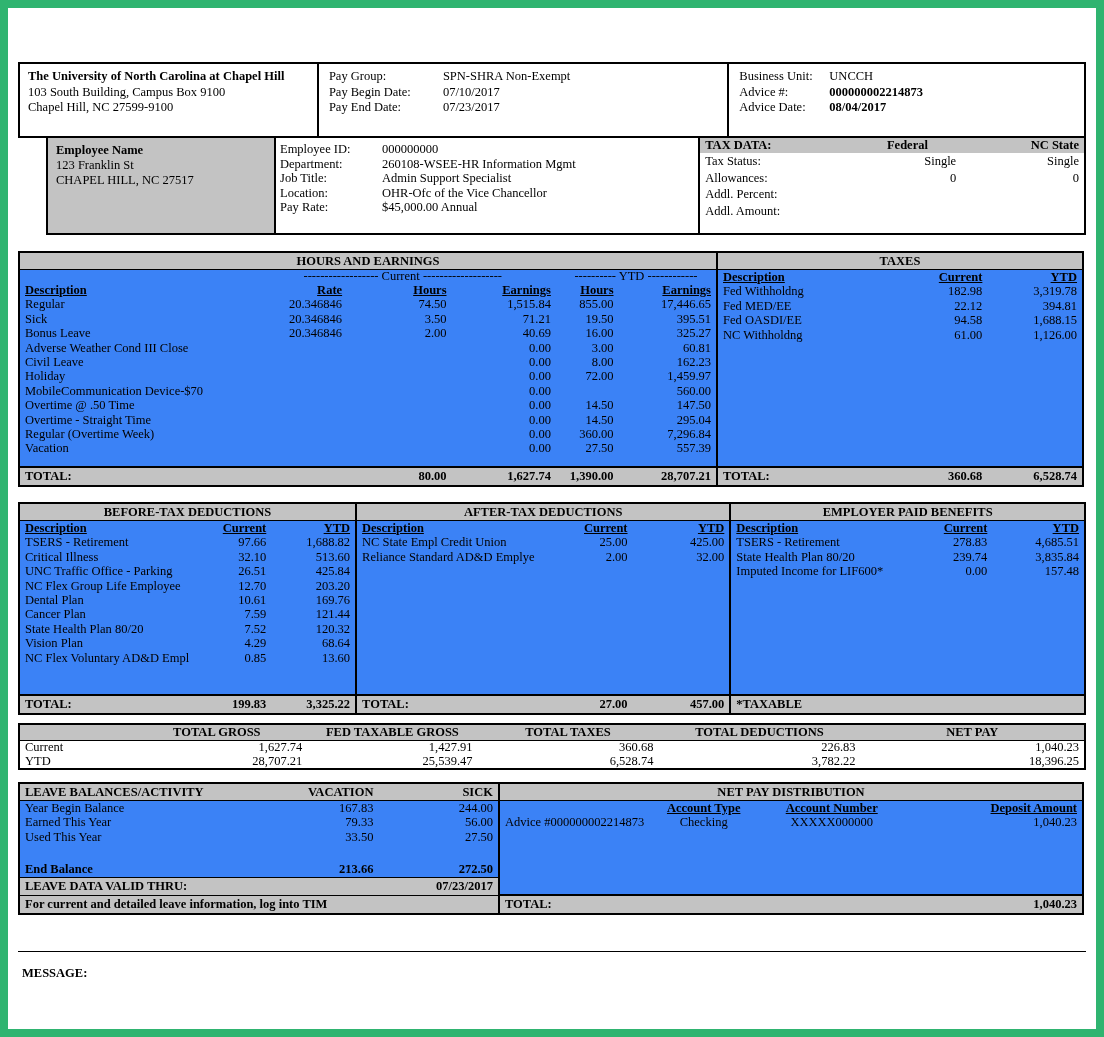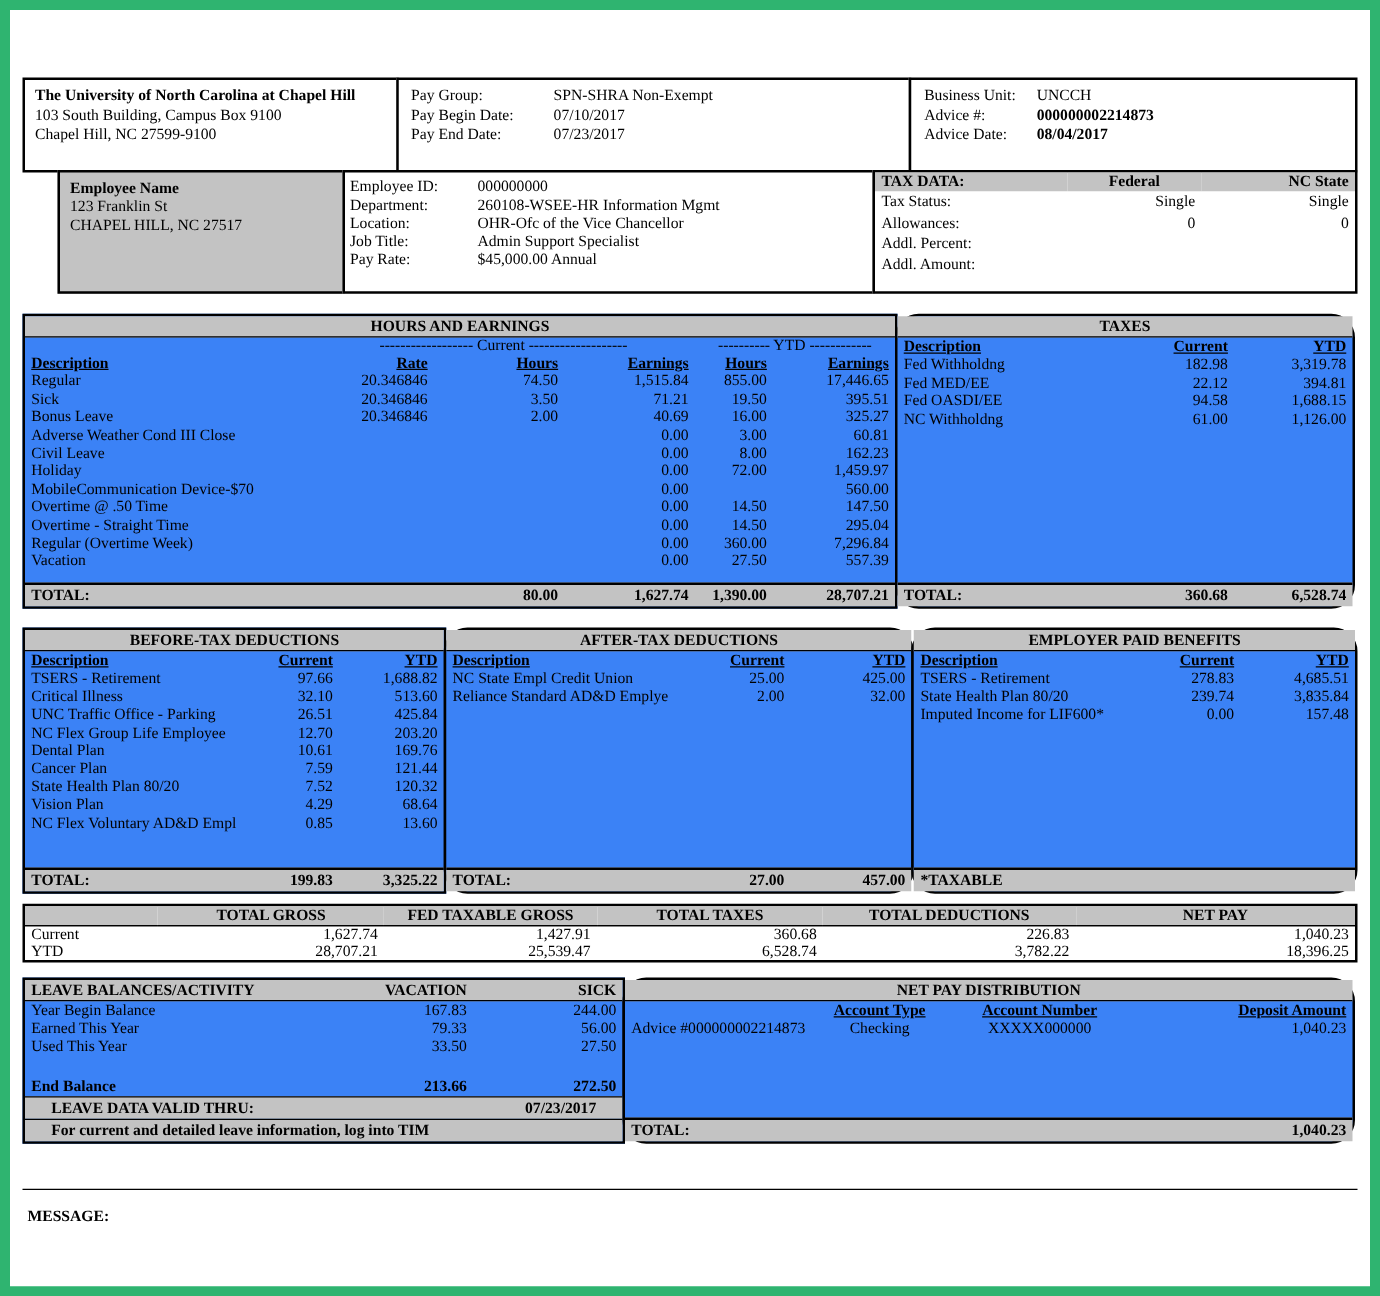--- a/index.html
+++ b/index.html
@@ -39,21 +39,21 @@
   .emp-det-box{ width:458px; padding:4px 2px; }
   .emp-det-box td{ line-height:14.6px; }
   .emp-det-box col.lbl{ width:102px; }
   .tax-box{ width:417px; padding:0; }
   .tax-box .graybar th{ background:var(--gray); line-height:15px; }
   .tax-box tbody td{ line-height:16.5px; }
 
   
   .sec{ display:flex; align-items:stretch; }
   .panel{ border:2px solid #000; display:flex; flex-direction:column; background:#3b82f6; }
-  .panel + .panel{ margin-left:-2px;border-radius:19px; }
+  .panel + .panel{ margin-left:-2px; }
   .titlebar{ background:var(--gray); border-bottom:1px solid #000; text-align:center;
              font-weight:bold; line-height:16px; font-size:12.5px; }
   .fill{ flex:1 1 auto; }
   .totalbar{ background:var(--gray); border-top:2px solid #000; }
   .totalbar td{ font-weight:bold; line-height:17px; }
   .dashrow td{ line-height:13px; letter-spacing:0; }
 
   .earnings-sec{ margin-top:16px; }
   .earnings-sec .panel{ min-height:236px; }
   .earn-panel{ width:700px; }
@@ -69,21 +69,21 @@
 
   .bottom-sec{ margin-top:12px; }
   .leave-panel{ width:482px; }
   .npd-panel{ width:586px; }
   .leave-title{ display:flex; background:var(--gray); border-bottom:1px solid #000; font-weight:bold; line-height:16px; }
   .leave-title .t1{ width:40%; padding:0 5px; text-align:left; }
   .leave-title .t2{ width:35%; padding:0 5px; text-align:right; }
   .leave-title .t3{ width:25%; padding:0 5px; text-align:right; }
   .blankrow td{ line-height:18px; }
   .validbar,.notebar{ background:var(--gray); border-top:1px solid #000; display:flex;
-                      justify-content:space-between; font-weight:bold; line-height:17px; padding:0 21px; }
+                      justify-content:space-between; font-weight:bold; line-height:17px; padding:0 5px; }
   .npd-totalbar{ background:var(--gray); border-top:2px solid #000; display:flex;
                  justify-content:space-between; font-weight:bold; line-height:17px; padding:0 5px; }
 
   .msg-rule{ border-top:1px solid #000; margin-top:36px; }
   .msg-label{ margin-top:14px; font-weight:bold; padding-left:4px; }
 </style>
 </head>
 <body>
 
 <div class="frame">
@@ -157,26 +157,26 @@
           <tbody>
                 <tr>
                   <td class="txt">Employee ID:</td>
                   <td class="txt">000000000</td>
                 </tr>
                 <tr>
                   <td class="txt">Department:</td>
                   <td class="txt">260108-WSEE-HR Information Mgmt</td>
                 </tr>
                 <tr>
+                  <td class="txt">Job Title:</td>
+                  <td class="txt">Admin Support Specialist</td>
+                </tr>
+                <tr>
                   <td class="txt">Location:</td>
                   <td class="txt">OHR-Ofc of the Vice Chancellor</td>
-                </tr>
-                <tr>
-                  <td class="txt">Job Title:</td>
-                  <td class="txt">Admin Support Specialist</td>
                 </tr>
                 <tr>
                   <td class="txt">Pay Rate:</td>
                   <td class="txt">$45,000.00 Annual</td>
                 </tr>
               </tbody>
         </table>
       </div>
       <div class="box tax-box">
         <table>

